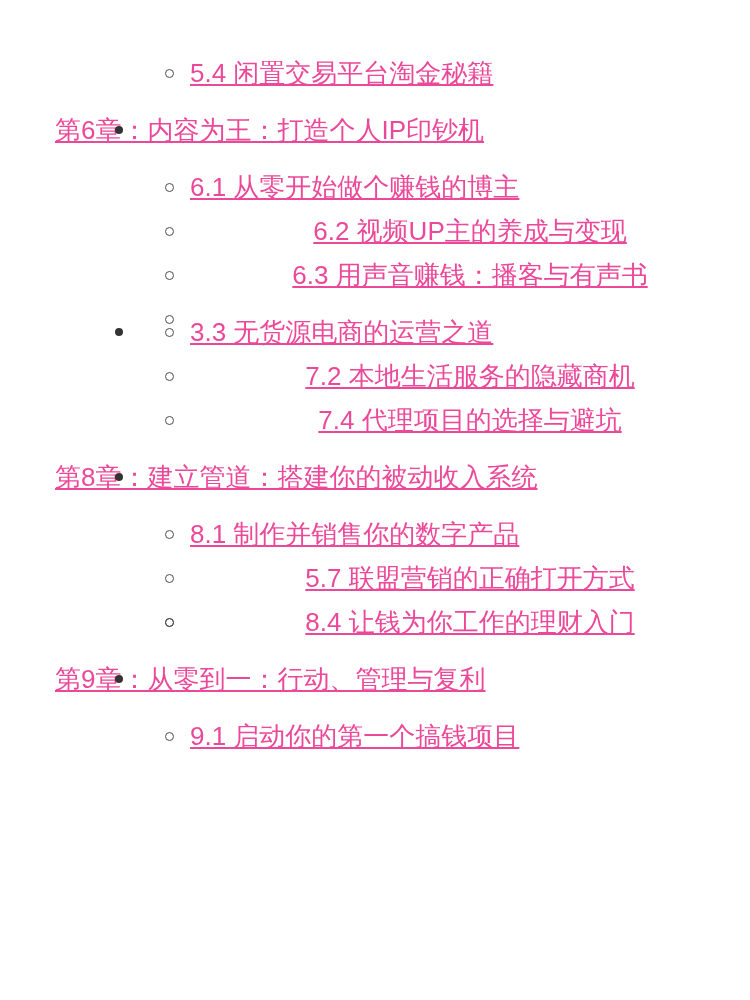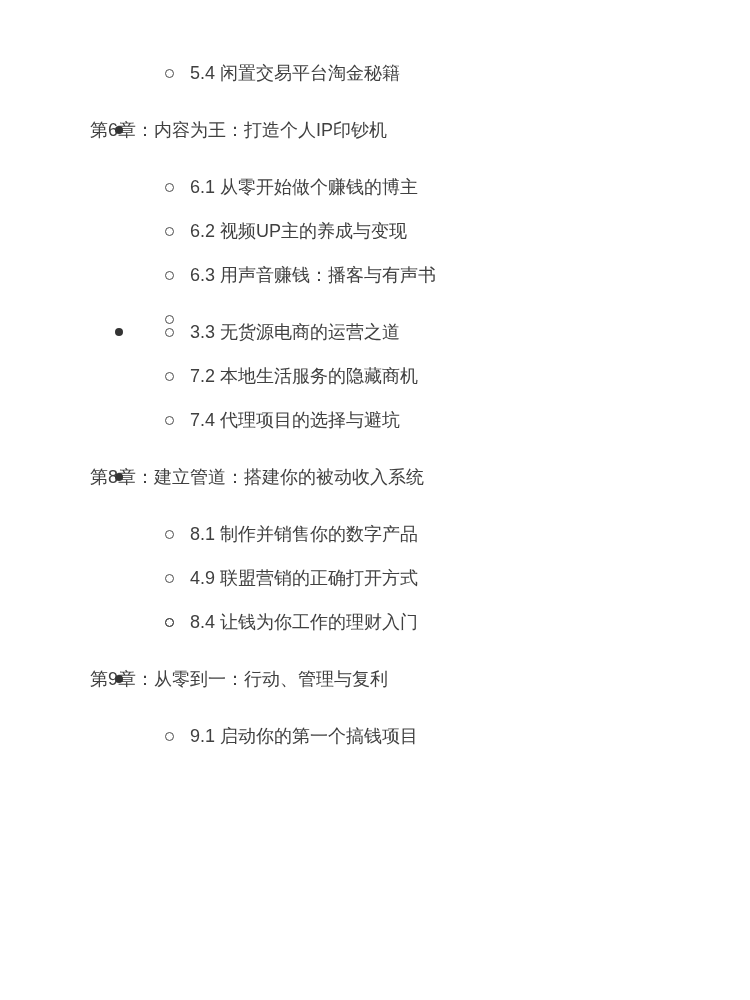--- a/index.html
+++ b/index.html
@@ -11,28 +11,29 @@
     width: 750px;
     height: 1000px;
     overflow: hidden;
     font-family: "Liberation Sans", "DejaVu Sans", sans-serif;
   }
   .doc {
     padding-top: 56px;
   }
   .row {
     position: relative;
-    font-size: 18px;
+    font-size: 26px;
     line-height: 34px;
-    color: #404040;
+    color: #ec4899;
     white-space: nowrap;
+    text-decoration: underline;
   }
-  .row.top { padding-left: 90px; }
+  .row.top { padding-left: 55px; }
   .row.sub { padding-left: 190px; }
-  .row.m10 { margin-top: 10px; }
+  .row.m10 { margin-top: 10px; text-align: center; }
   .row.m23 { margin-top: 23px; }
   .bullet {
     position: absolute;
     border-radius: 50%;
     top: 13px;
   }
   .row.top > .bullet {
     left: 115px;
     width: 8px;
     height: 8px;
@@ -107,21 +108,21 @@
     <span class="txt">第8章：建立管道：搭建你的被动收入系统</span>
   </div>
 
   <div class="row sub m23">
     <span class="bullet"></span>
     <span class="txt">8.1 制作并销售你的数字产品</span>
   </div>
 
   <div class="row sub m10">
     <span class="bullet"></span>
-    <span class="txt">4.9 联盟营销的正确打开方式</span>
+    <span class="txt">5.7 联盟营销的正确打开方式</span>
   </div>
 
   <div class="row sub m10">
     <span class="bullet"></span>
   </div>
 
   <div class="row sub m10">
     <span class="bullet"></span>
     <span class="txt">8.4 让钱为你工作的理财入门</span>
   </div>

